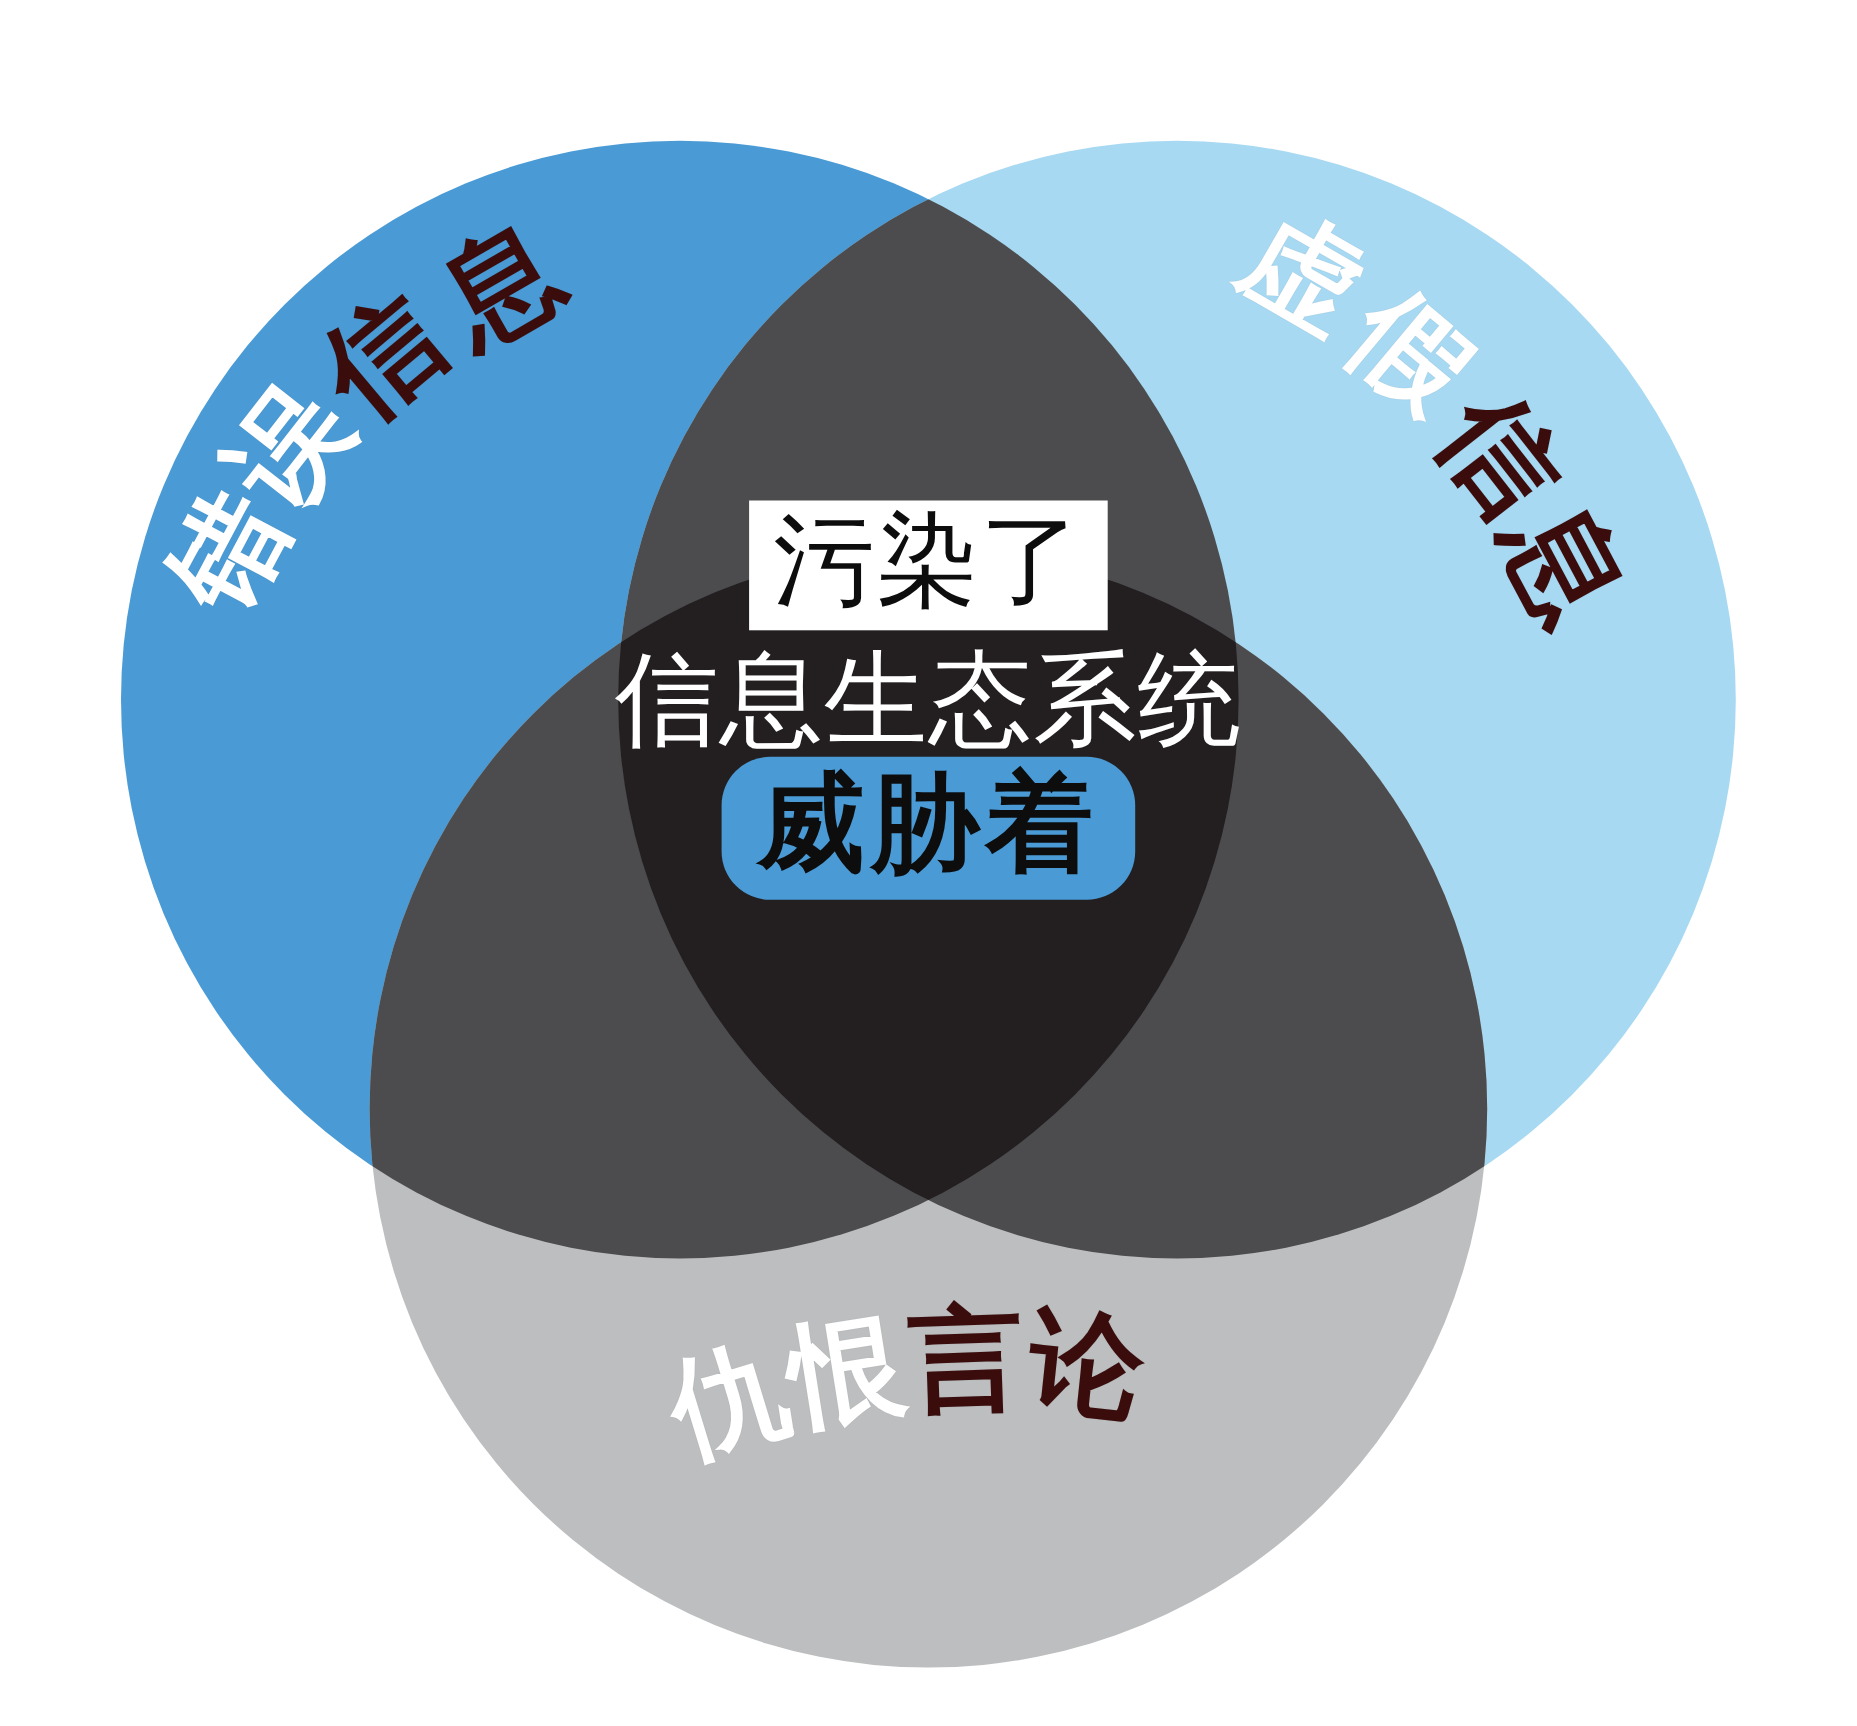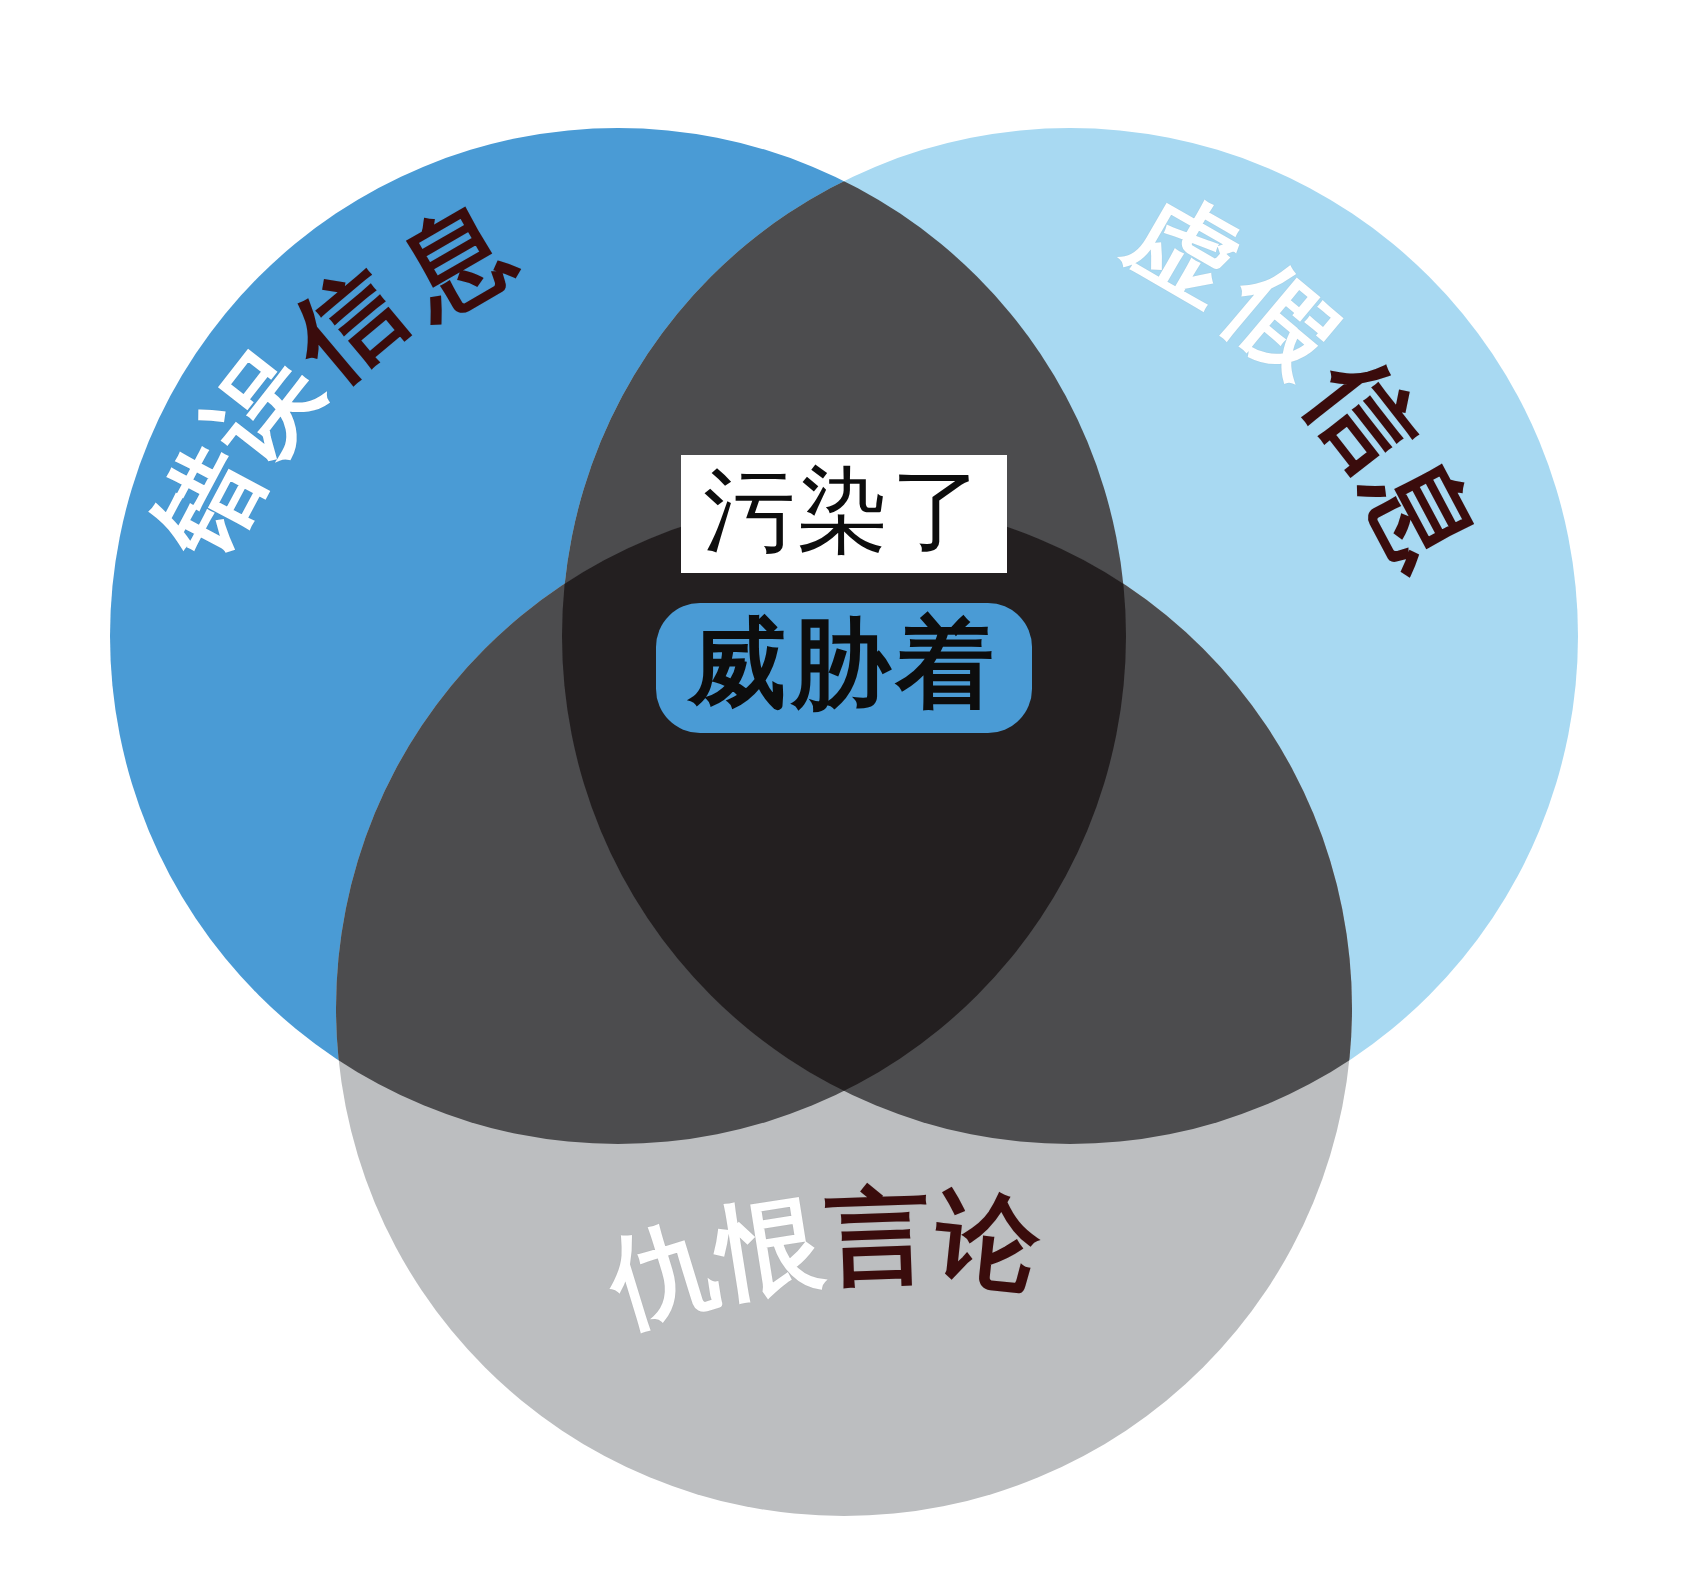--- a/index.html
+++ b/index.html
@@ -121,21 +121,21 @@
     letter-spacing: 1px;
   }
 
   #msg-threatens {
     background: #4A9BD5;
     color: #0D0D0D;
     font-size: 98px;
     font-weight: bold;
     border-radius: 44px;
     padding: 10px 32px 18px 32px;
-    margin-top: 30px;
+    margin-top: 4px;
     letter-spacing: 6px;
   }
 
   #msg-progress {
     color: #ffffff;
     font-size: 94px;
     margin-top: 18px;
     letter-spacing: 1px;
   }
 </style>
@@ -194,16 +194,17 @@
 
   <div class="arc-label" id="label-hatespeech">
     <span class="arc-char c0 arc-white">仇</span>
     <span class="arc-char c1 arc-white">恨</span>
     <span class="arc-char c2 arc-dark">言</span>
     <span class="arc-char c3 arc-dark">论</span>
   </div>
 
   <div id="center-message">
     <div class="msg-line" id="msg-polluted">污染了</div>
+    <div class="msg-line" id="msg-ecosystem">信息生态系统</div>
     <div class="msg-line" id="msg-threatens">威胁着</div>
   </div>
 
 </div>
 
 </body></html>

